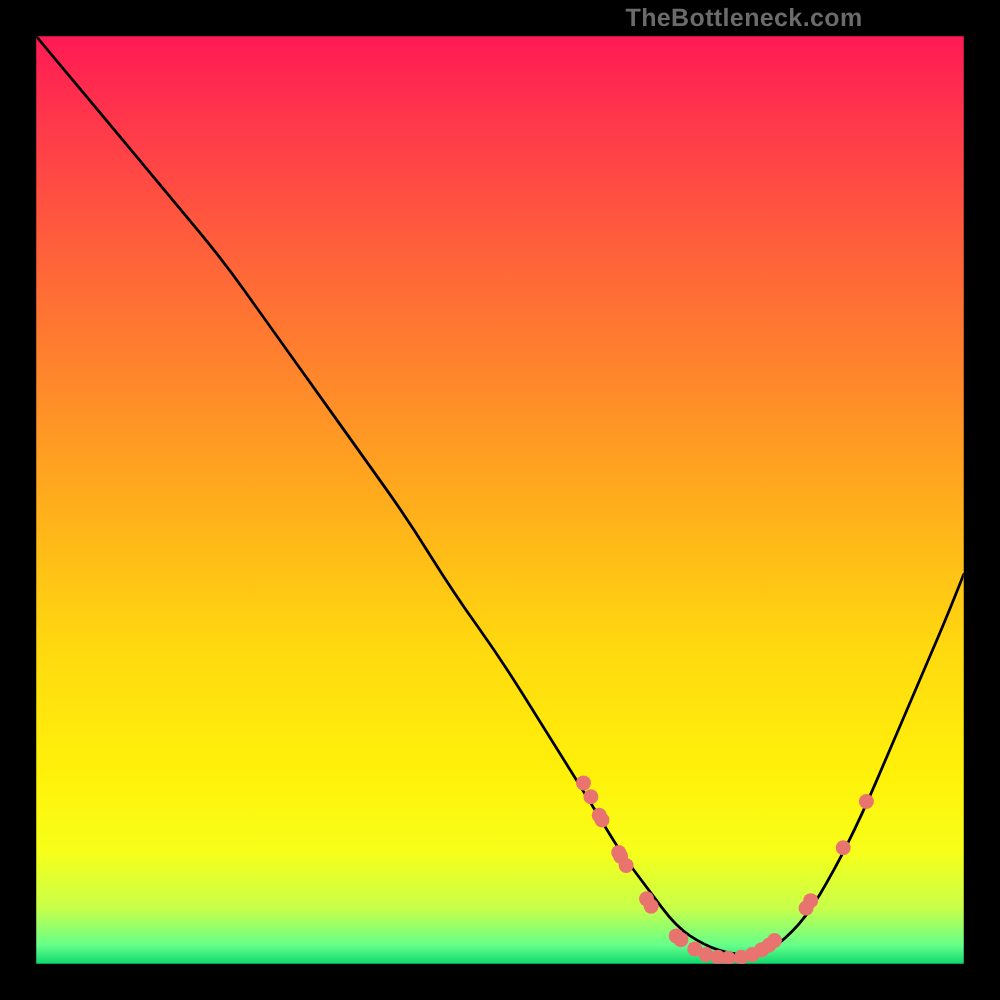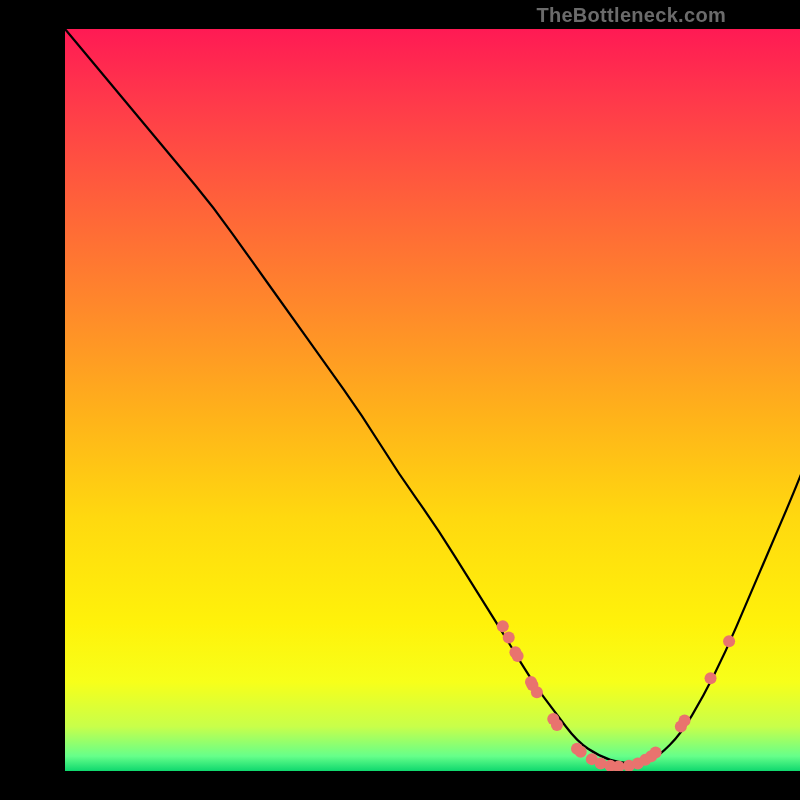--- a/index.html
+++ b/index.html
@@ -9,21 +9,20 @@
     height: 800px;
     background: #000;
     font-family: Arial, Helvetica, sans-serif;
     overflow: hidden;
   }
   #frame {
     position: relative;
     width: 700px;
     height: 800px;
     background: #000;
-    margin-left: 36px;
   }
   #gradient {
     position: absolute;
     left: 29px;
     top: 29px;
     width: 742px;
     height: 742px;
     background: linear-gradient(to bottom,
       #ff1a54 0%,
       #ff3a4a 10%,

